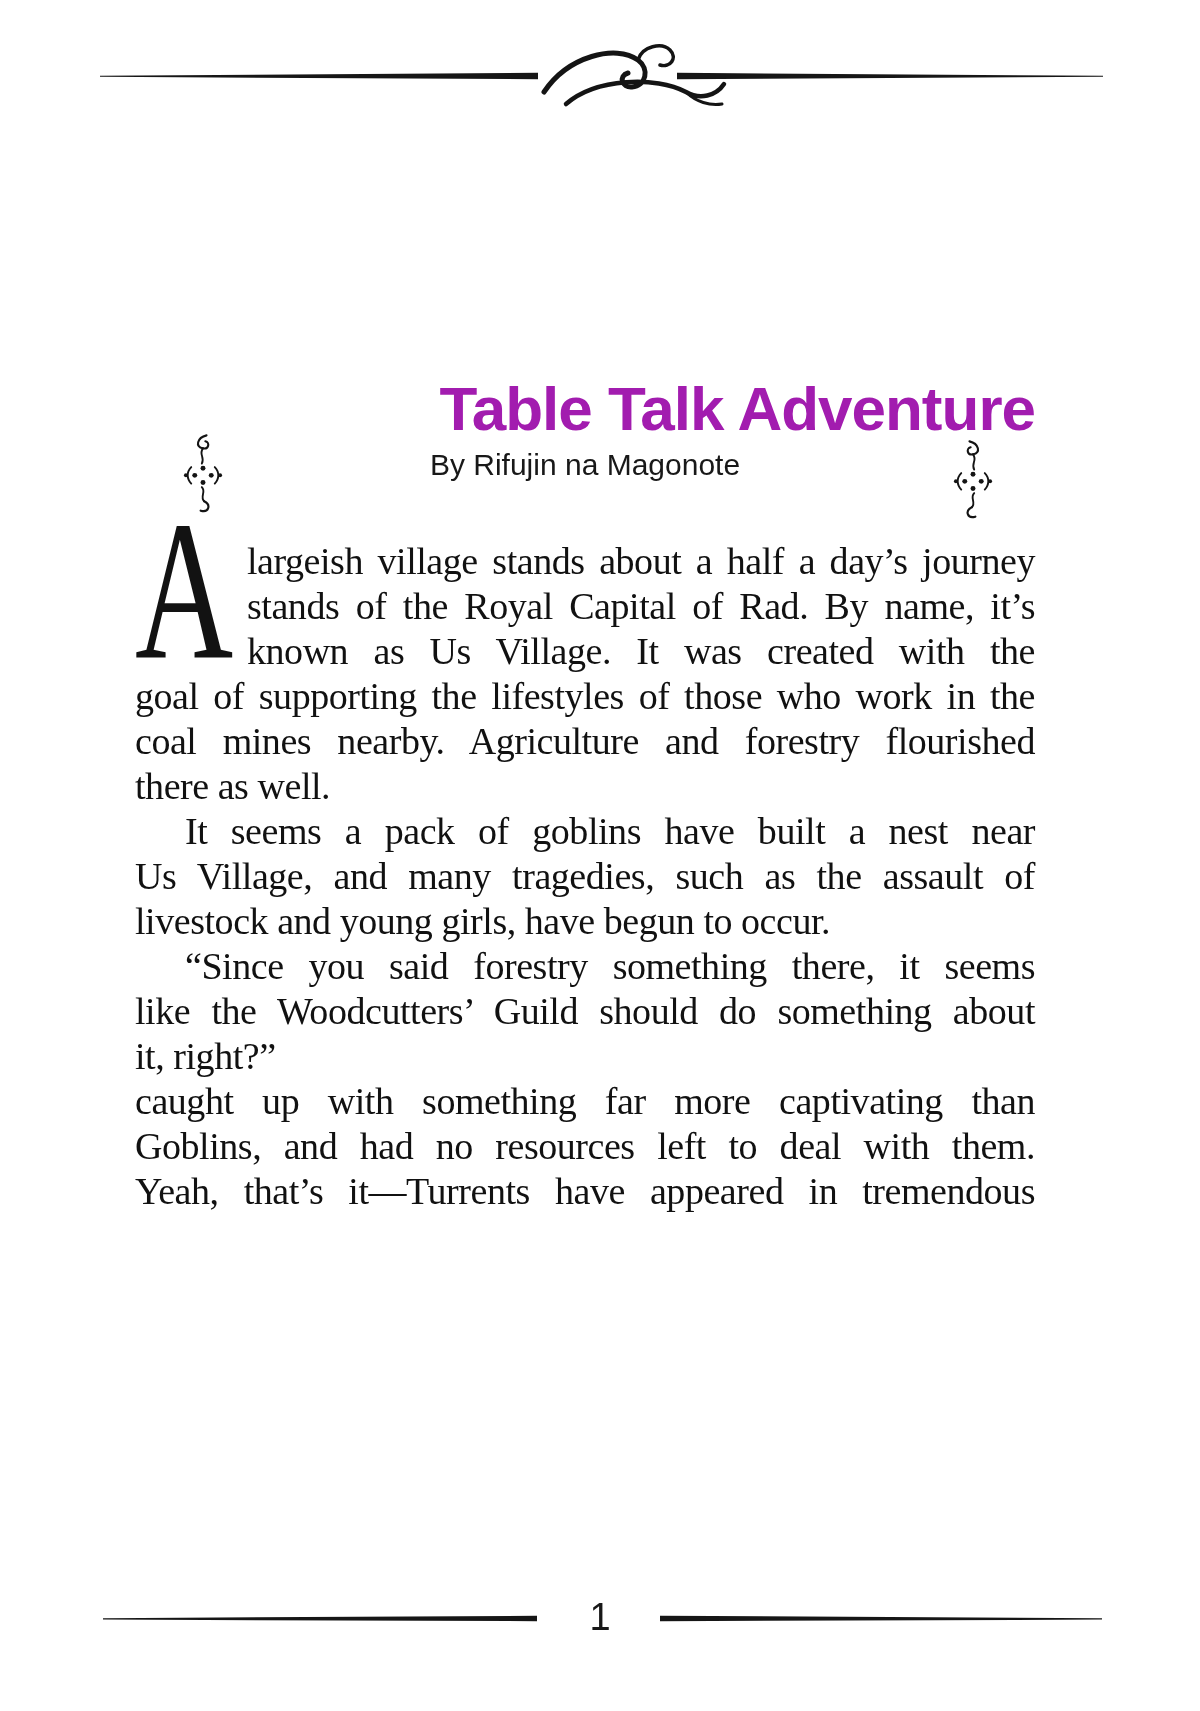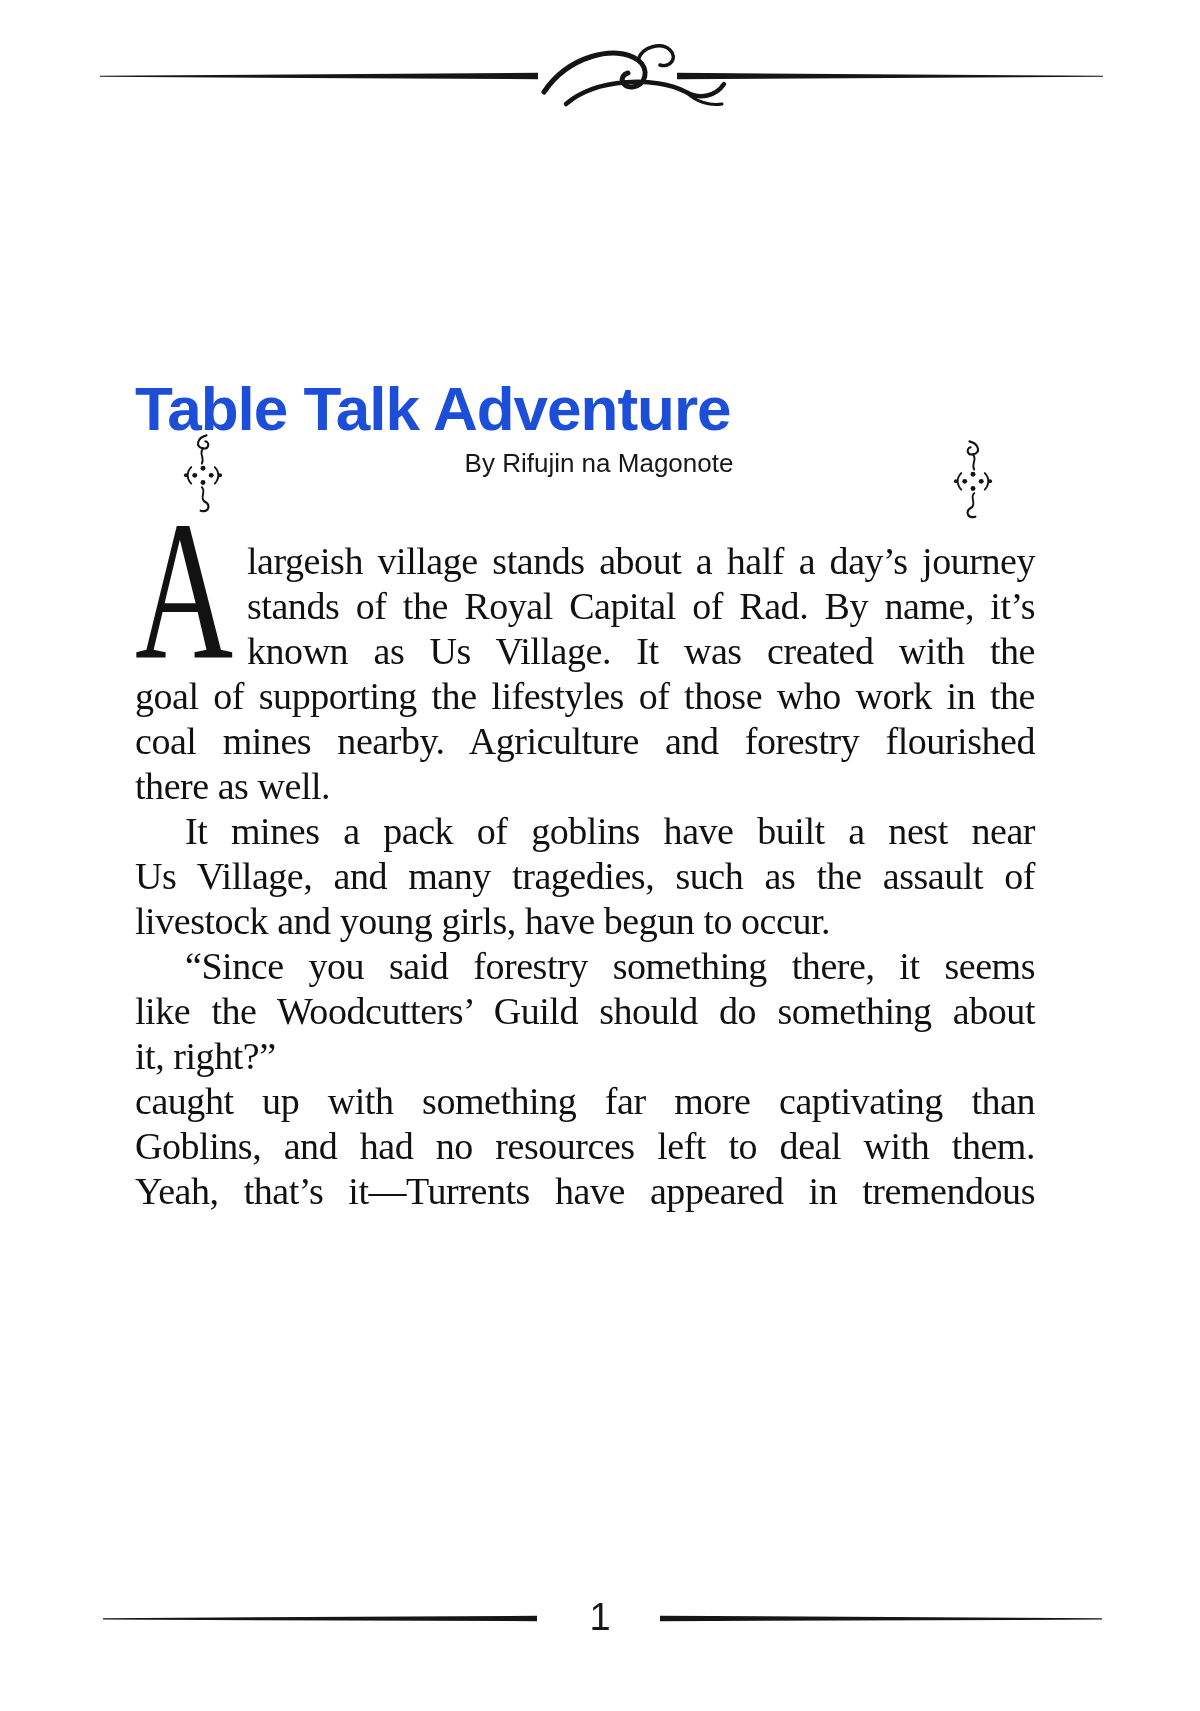--- a/index.html
+++ b/index.html
@@ -8,28 +8,28 @@
     background:#ffffff; margin:0 auto; overflow:hidden;
     font-family:"Liberation Serif", serif; color:#141414;
   }
   
   .rule{position:absolute;}
   .rule svg{display:block;}
   .swirl{position:absolute; left:538px; top:42px; width:200px; height:80px;}
   
   .title{
     position:absolute; left:135px; top:378px; width:900px;
-    text-align:left; font-family:"Liberation Sans", sans-serif;
+    text-align:right; font-family:"Liberation Sans", sans-serif;
     font-weight:bold; font-size:62px; line-height:1; letter-spacing:-1px;
-    color:#1d4ed8;
+    color:#a21caf;
   }
   .byline{
-    position:absolute; left:149px; top:450px; width:900px;
+    position:absolute; left:135px; top:450px; width:900px;
     text-align:center; font-family:"Liberation Sans", sans-serif;
-    font-size:26px; line-height:1; color:#181818;
+    font-size:30px; line-height:1; color:#181818;
   }
   .sprig{position:absolute; width:40px; height:86px;}
   .sprig.left{left:183px; top:430px;}
   .sprig.right{left:953px; top:436px; transform:scaleX(-1);}
   
   .bodytext{
     position:absolute; left:135px; top:539px; width:900px;
     font-size:38px; line-height:45px; letter-spacing:-0.012em;
     color:#111111;
   }
@@ -119,21 +119,21 @@
       <div class="para">
         <span class="dropcap">A</span>
         <div class="bline">largeish village stands about a half a day’s journey</div>
         <div class="bline">stands of the Royal Capital of Rad. By name, it’s</div>
         <div class="bline">known as Us Village. It was created with the</div>
         <div class="bline">goal of supporting the lifestyles of those who work in the</div>
         <div class="bline">coal mines nearby. Agriculture and forestry flourished</div>
         <div class="bline last">there as well.</div>
       </div>
       <div class="para">
-        <div class="bline indent">It mines a pack of goblins have built a nest near</div>
+        <div class="bline indent">It seems a pack of goblins have built a nest near</div>
         <div class="bline">Us Village, and many tragedies, such as the assault of</div>
         <div class="bline last">livestock and young girls, have begun to occur.</div>
       </div>
       <div class="para">
         <div class="bline indent">“Since you said forestry something there, it seems</div>
         <div class="bline">like the Woodcutters’ Guild should do something about</div>
         <div class="bline last">it, right?”</div>
       </div>
       <div class="para">
         <div class="bline">caught up with something far more captivating than</div>

